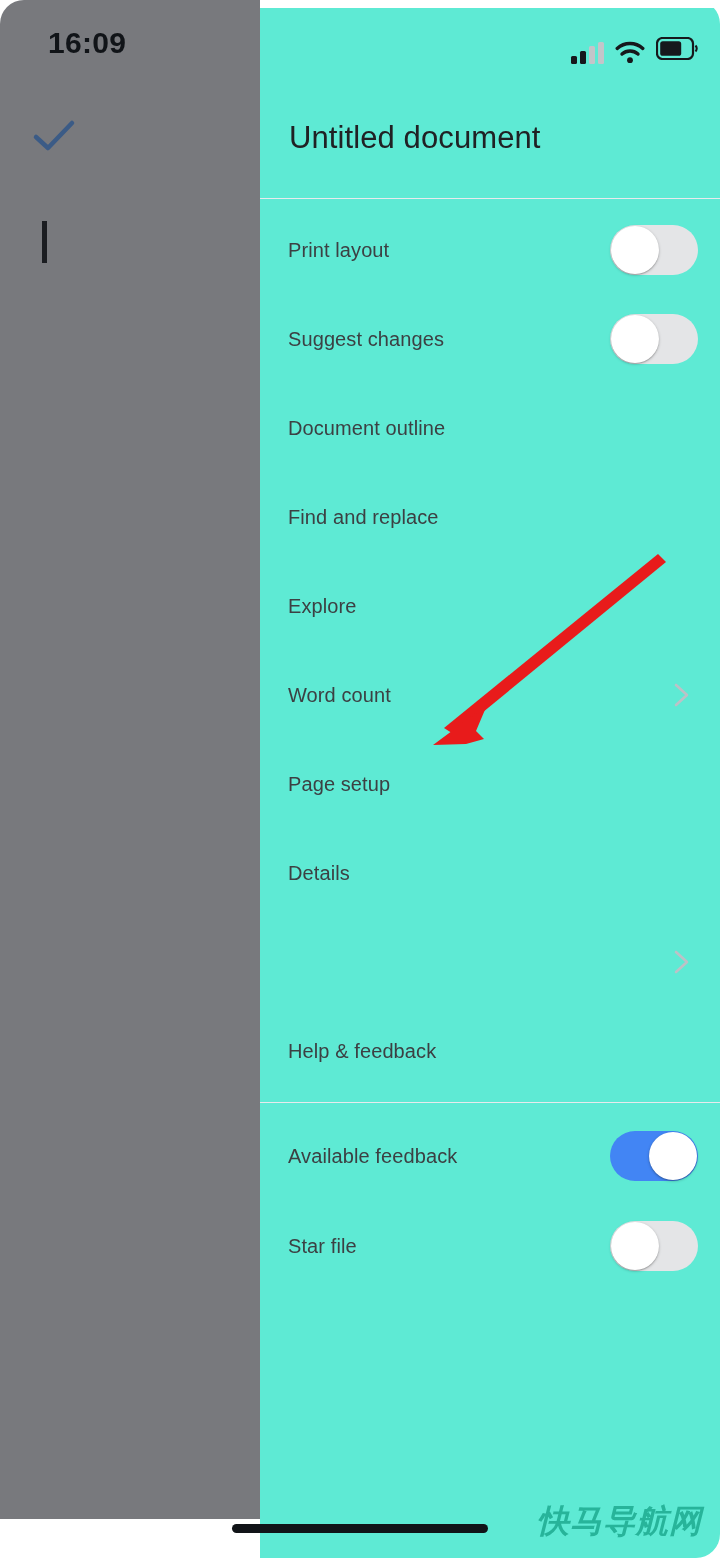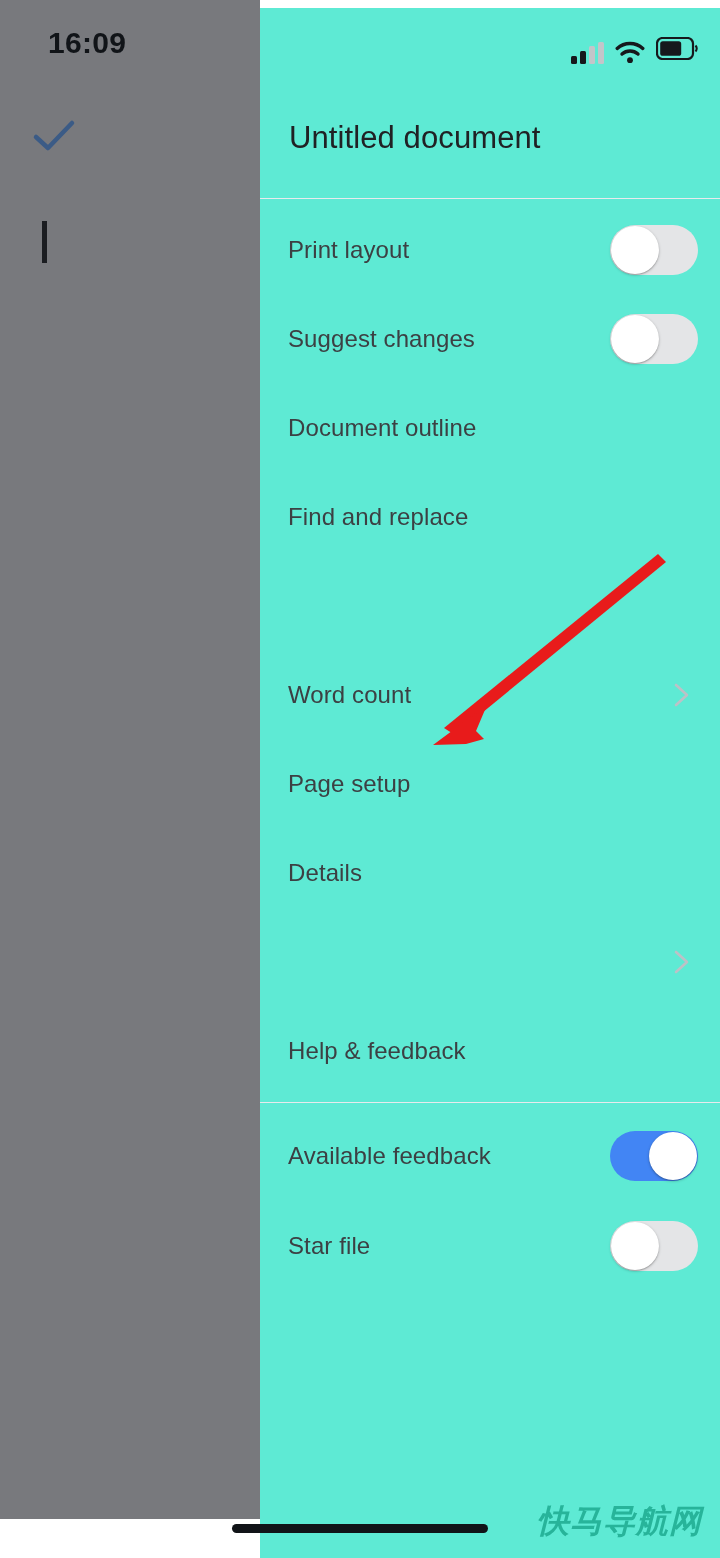--- a/index.html
+++ b/index.html
@@ -7,20 +7,21 @@
     width:720px; height:1558px;
     font-family:"Liberation Sans", sans-serif;
     overflow:hidden;
     background:#ffffff;
   }
   #screen {
     position:relative;
     width:720px; height:1558px;
     background:#ffffff;
     overflow:hidden;
+    border-radius:24px;
   }
 
   
   #scrim {
     position:absolute; left:0; top:0;
     width:260px; height:1519px;
     background:#78797d;
   }
   #status-time {
     position:absolute; left:48px; top:26px;
@@ -66,21 +67,21 @@
   }
   #divider-top    { top:190px; }
   #divider-bottom { top:1094px; }
 
   .row {
     position:absolute; left:0; width:460px; height:72px;
     display:flex; align-items:center;
   }
   .row .label {
     position:absolute; left:28px;
-    font-size:24px; color:#3c4043; letter-spacing:0.1px;
+    font-size:20px; color:#3c4043; letter-spacing:0.1px;
     white-space:nowrap;
   }
 
   
   .switch {
     position:absolute; right:22px;
     width:88px; height:50px; border-radius:25px;
     background:#e4e5e7;
   }
   .switch .knob {
@@ -175,20 +176,23 @@
     </div>
 
     <div class="row" style="top:384px">
       <span class="label">Document outline</span>
     </div>
 
     <div class="row" style="top:473px">
       <span class="label">Find and replace</span>
     </div>
 
+    <div class="row" style="top:562px">
+      <span class="label">Explore</span>
+    </div>
 
     <div class="row" style="top:651px">
       <span class="label">Word count</span>
       <svg class="chevron" viewBox="0 0 26 26">
         <path d="M8 3 L19 13 L8 23" fill="none" stroke="#bdc1c6" stroke-width="2.6" stroke-linecap="round" stroke-linejoin="round"></path>
       </svg>
     </div>
 
     <div class="row" style="top:740px">
       <span class="label">Page setup</span>

